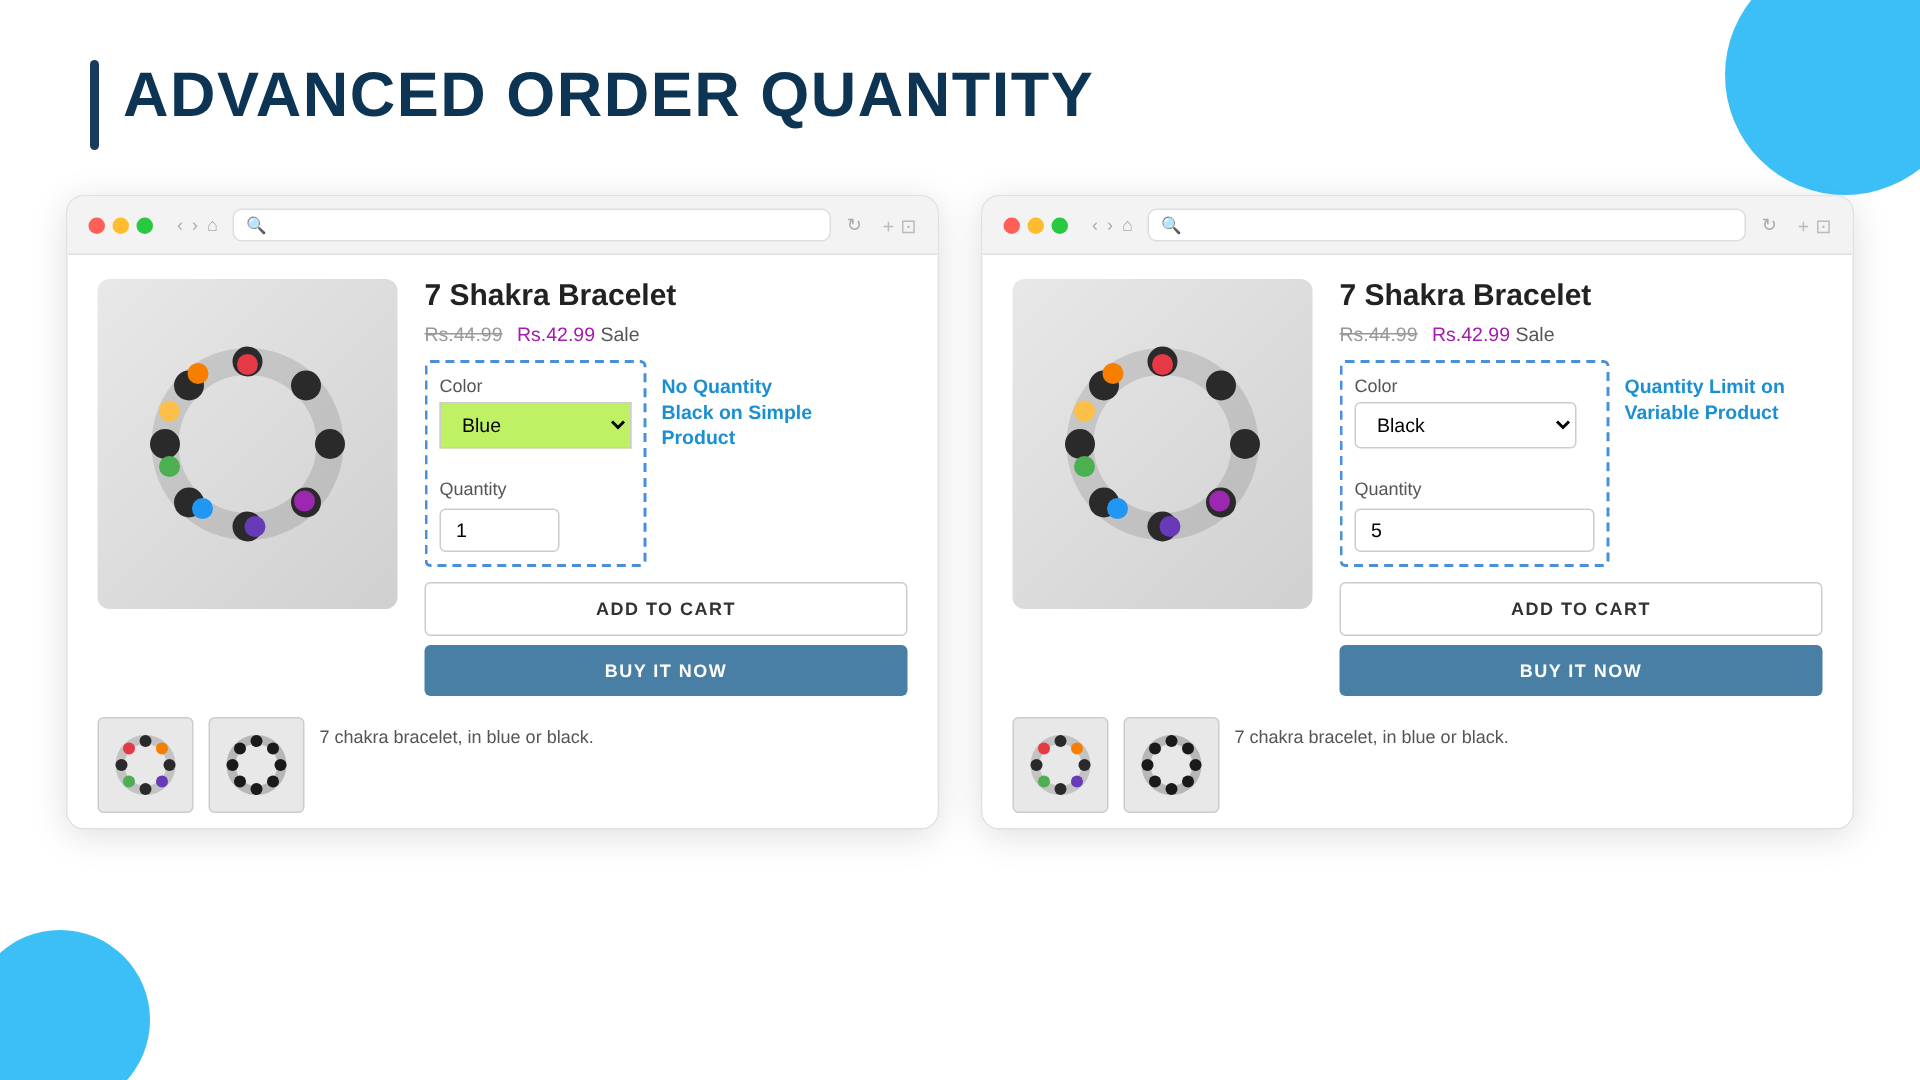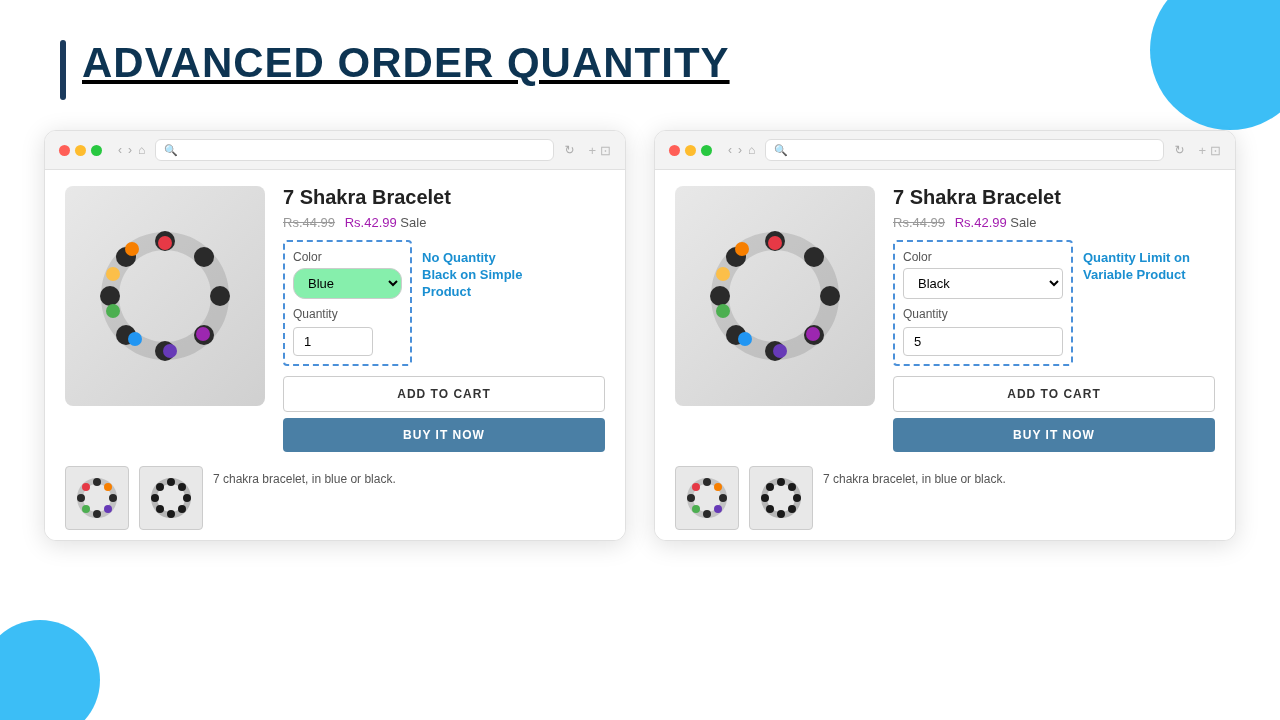--- a/index.html
+++ b/index.html
@@ -33,21 +33,20 @@
       background: #1ab3f5;
       opacity: 0.85;
     }
 
     
     .header {
       padding: 40px 60px 20px 60px;
       display: flex;
       flex-direction: column;
       gap: 8px;
-      text-decoration: underline;
     }
     .header-title-wrapper {
       display: flex;
       align-items: stretch;
       gap: 16px;
     }
     .header-bar {
       width: 6px;
       background: #1a3a5c;
       border-radius: 3px;
@@ -217,41 +216,41 @@
       display: inline-block;
     }
 
     .field-label {
       font-size: 12px;
       color: #555;
       margin-bottom: 4px;
     }
 
     .select-field {
-      width: 109px;
+      width: 128px;
       padding: 6px 10px;
       border: 1px solid #ccc;
-      border-radius: 12px;
+      border-radius: 0;
       font-size: 13px;
       appearance: auto;
-      background: #86efac;
+      background: #bef264;
       cursor: pointer;
     }
 
     .quantity-input {
       width: 80px;
       padding: 6px 10px;
       border: 1px solid #ccc;
       border-radius: 4px;
       font-size: 13px;
       margin-top: 2px;
     }
 
     .quantity-section {
-      margin-top: 8px;
+      margin-top: 20px;
     }
 
     .btn-add-cart {
       width: 100%;
       padding: 10px;
       background: #fff;
       border: 1px solid #ccc;
       border-radius: 4px;
       font-size: 12px;
       font-weight: 600;
@@ -298,21 +297,21 @@
       width: 48px;
       height: 48px;
     }
     .product-desc {
       font-size: 12px;
       color: #555;
       margin-top: 6px;
     }
 
     .select-field-wide {
-      width: 160px;
+      width: 148px;
       padding: 6px 10px;
       border: 1px solid #ccc;
       border-radius: 4px;
       font-size: 13px;
       appearance: auto;
       background: #fff;
       cursor: pointer;
     }
 
     .quantity-input-wide {

